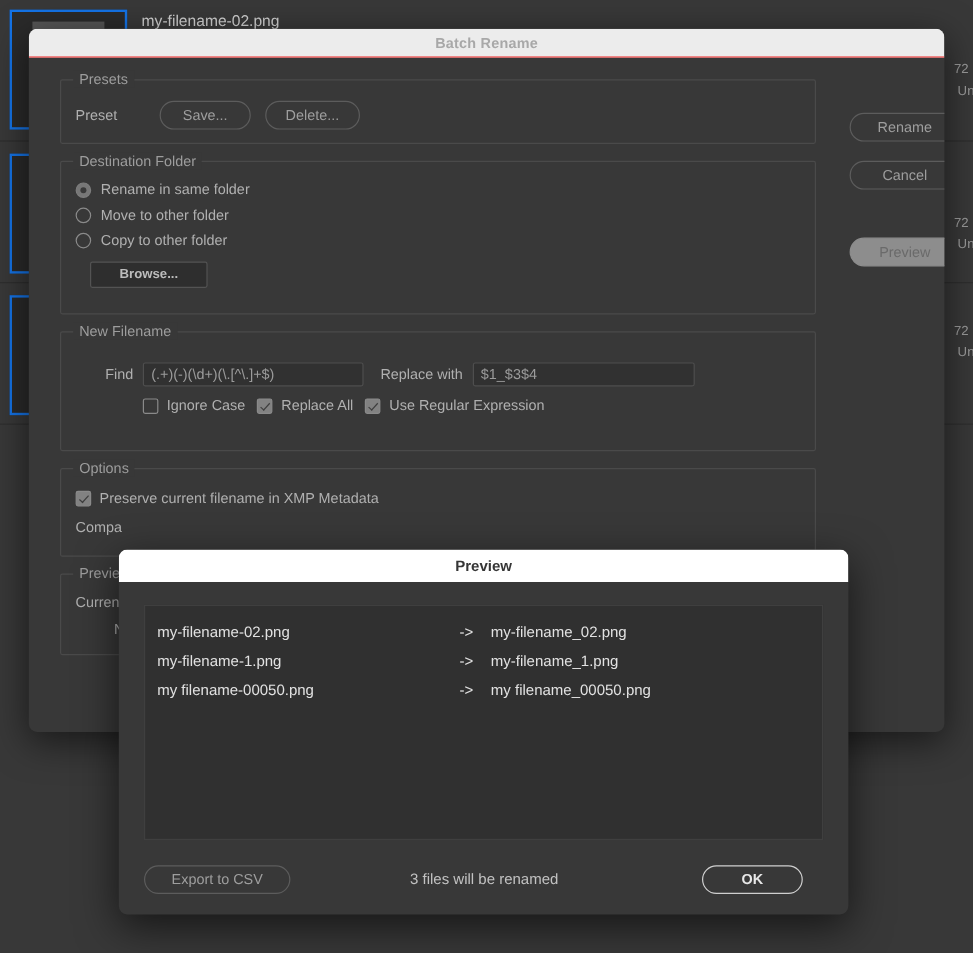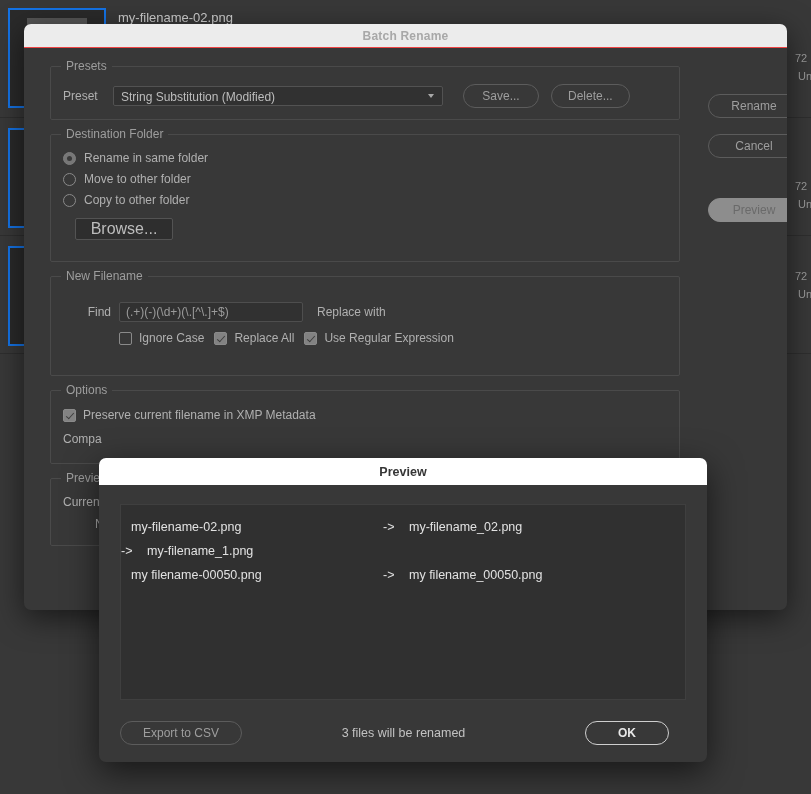--- a/index.html
+++ b/index.html
@@ -189,22 +189,23 @@
   .btn-rect {
     display: inline-flex;
     align-items: center;
     justify-content: center;
     height: 22px;
     padding: 0 16px;
     background: #2e2e2e;
     border: 1px solid #535353;
     border-radius: 2px;
     color: #bdbdbd;
-    font-size: 16px;
-    box-sizing: border-box;
+    font-size: 11px;
+    box-sizing: border-box;
+    font-weight: bold;
   }
 
   
   .radio-row {
     display: flex;
     align-items: center;
     margin-bottom: 7px;
   }
   .radio {
     width: 13px;
@@ -399,24 +400,20 @@
   </div>
 
   <div id="br-body">
 
     <div id="br-left">
 
       <div class="group" style="height:54px;">
         <span class="group-title">Presets</span>
         <div class="row" style="margin-top:3px;">
           <span class="lbl" style="width:50px;">Preset</span>
-          <div class="select" style="width:330px;">
-            <span>String Substitution (Modified)</span>
-            <span class="chev"></span>
-          </div>
           <span class="pill" style="margin-left:20px;">Save...</span>
           <span class="pill" style="margin-left:12px;">Delete...</span>
         </div>
       </div>
 
       <div class="group" style="height:128px;">
         <span class="group-title">Destination Folder</span>
         <div class="radio-row" style="margin-top:2px;">
           <span class="radio on"></span>
           <span class="lbl">Rename in same folder</span>
@@ -432,20 +429,21 @@
         <span class="btn-rect" style="margin-top:4px;margin-left:12px;width:98px;">Browse...</span>
       </div>
 
       <div class="group" style="height:100px;">
         <span class="group-title">New Filename</span>
 
         <div class="row" style="margin-top:11px;">
           <span class="lbl" style="width:48px;text-align:right;margin-right:8px;">Find</span>
           <div class="field" style="width:184px;">(.+)(-)(\d+)(\.[^\.]+$)</div>
           <span class="lbl" style="margin-left:14px;margin-right:8px;">Replace with</span>
+          <div class="field" style="width:185px;">$1_$3$4</div>
         </div>
 
         <div class="row" style="margin-top:9px;margin-left:56px;">
           <span class="cb"></span>
           <span class="lbl">Ignore Case</span>
           <span class="cb on" style="margin-left:10px;"></span>
           <span class="lbl">Replace All</span>
           <span class="cb on" style="margin-left:10px;"></span>
           <span class="lbl">Use Regular Expression</span>
         </div>
@@ -489,20 +487,21 @@
     <span id="pv-title">Preview</span>
   </div>
 
   <div id="pv-list">
     <div class="pv-row">
       <span class="pv-old">my-filename-02.png</span>
       <span class="pv-arrow">-&gt;</span>
       <span class="pv-new">my-filename_02.png</span>
     </div>
     <div class="pv-row">
+      <span class="pv-old">my-filename-1.png</span>
       <span class="pv-arrow">-&gt;</span>
       <span class="pv-new">my-filename_1.png</span>
     </div>
     <div class="pv-row">
       <span class="pv-old">my filename-00050.png</span>
       <span class="pv-arrow">-&gt;</span>
       <span class="pv-new">my filename_00050.png</span>
     </div>
   </div>
 

